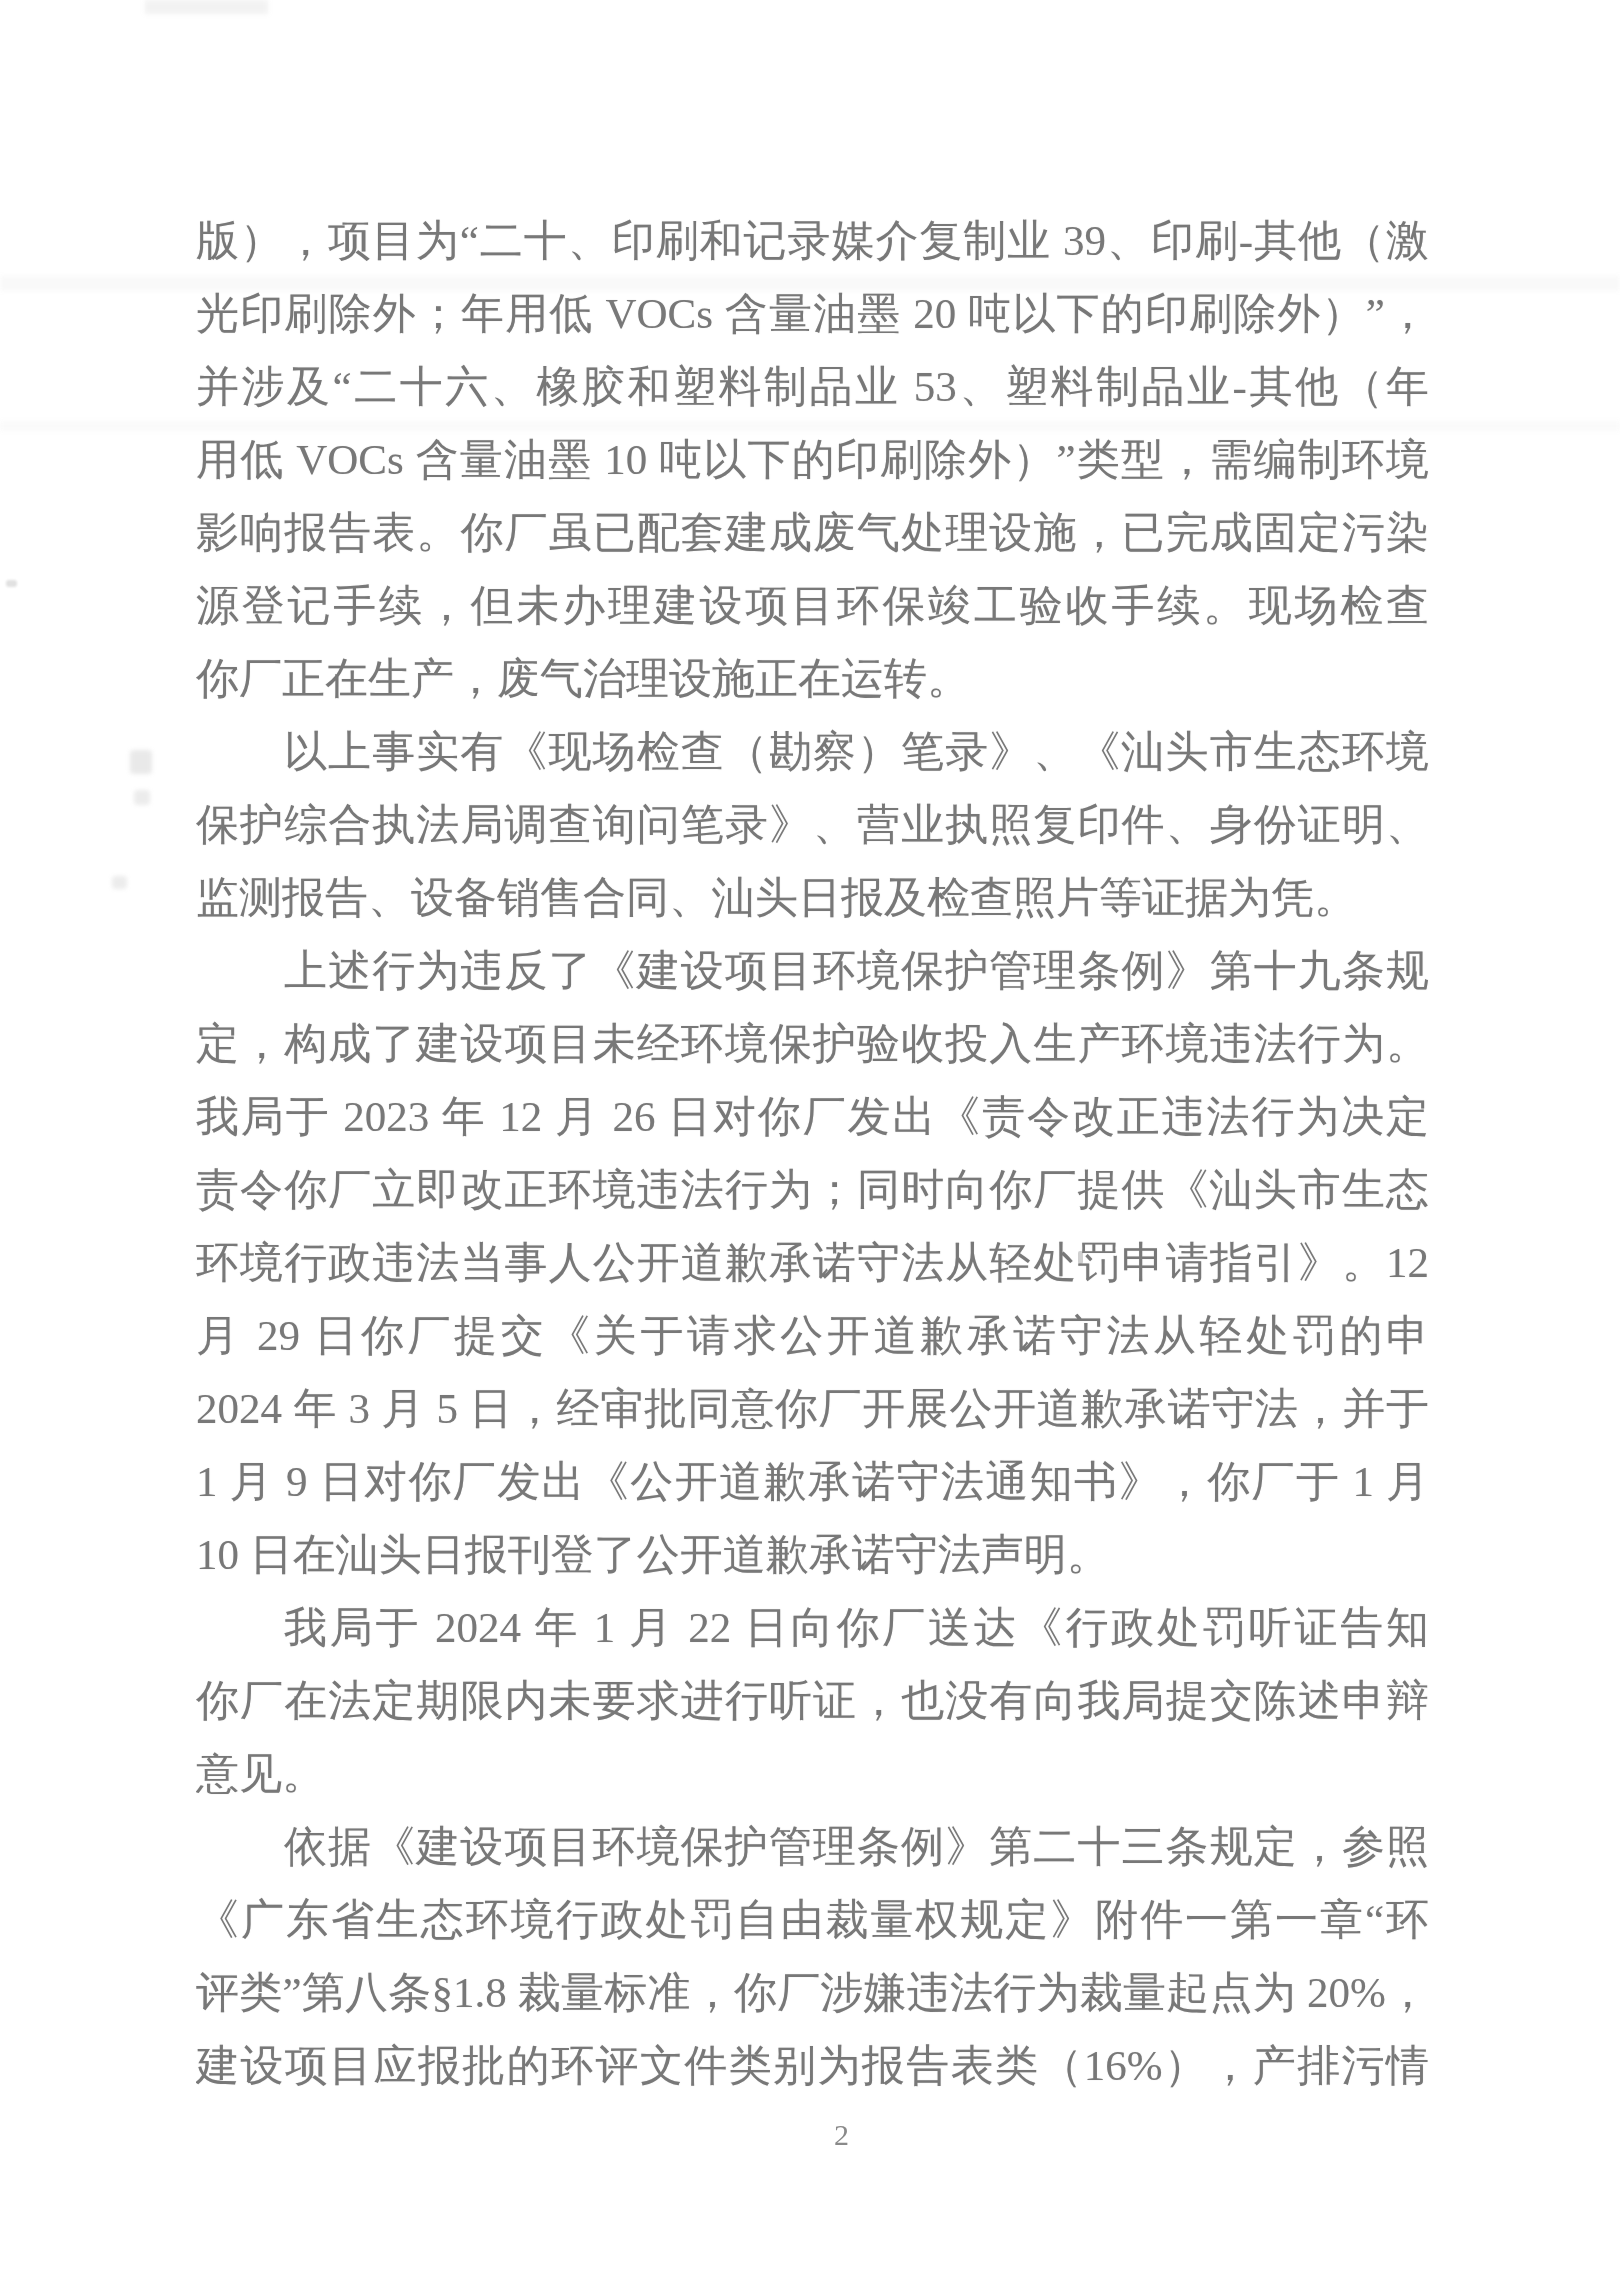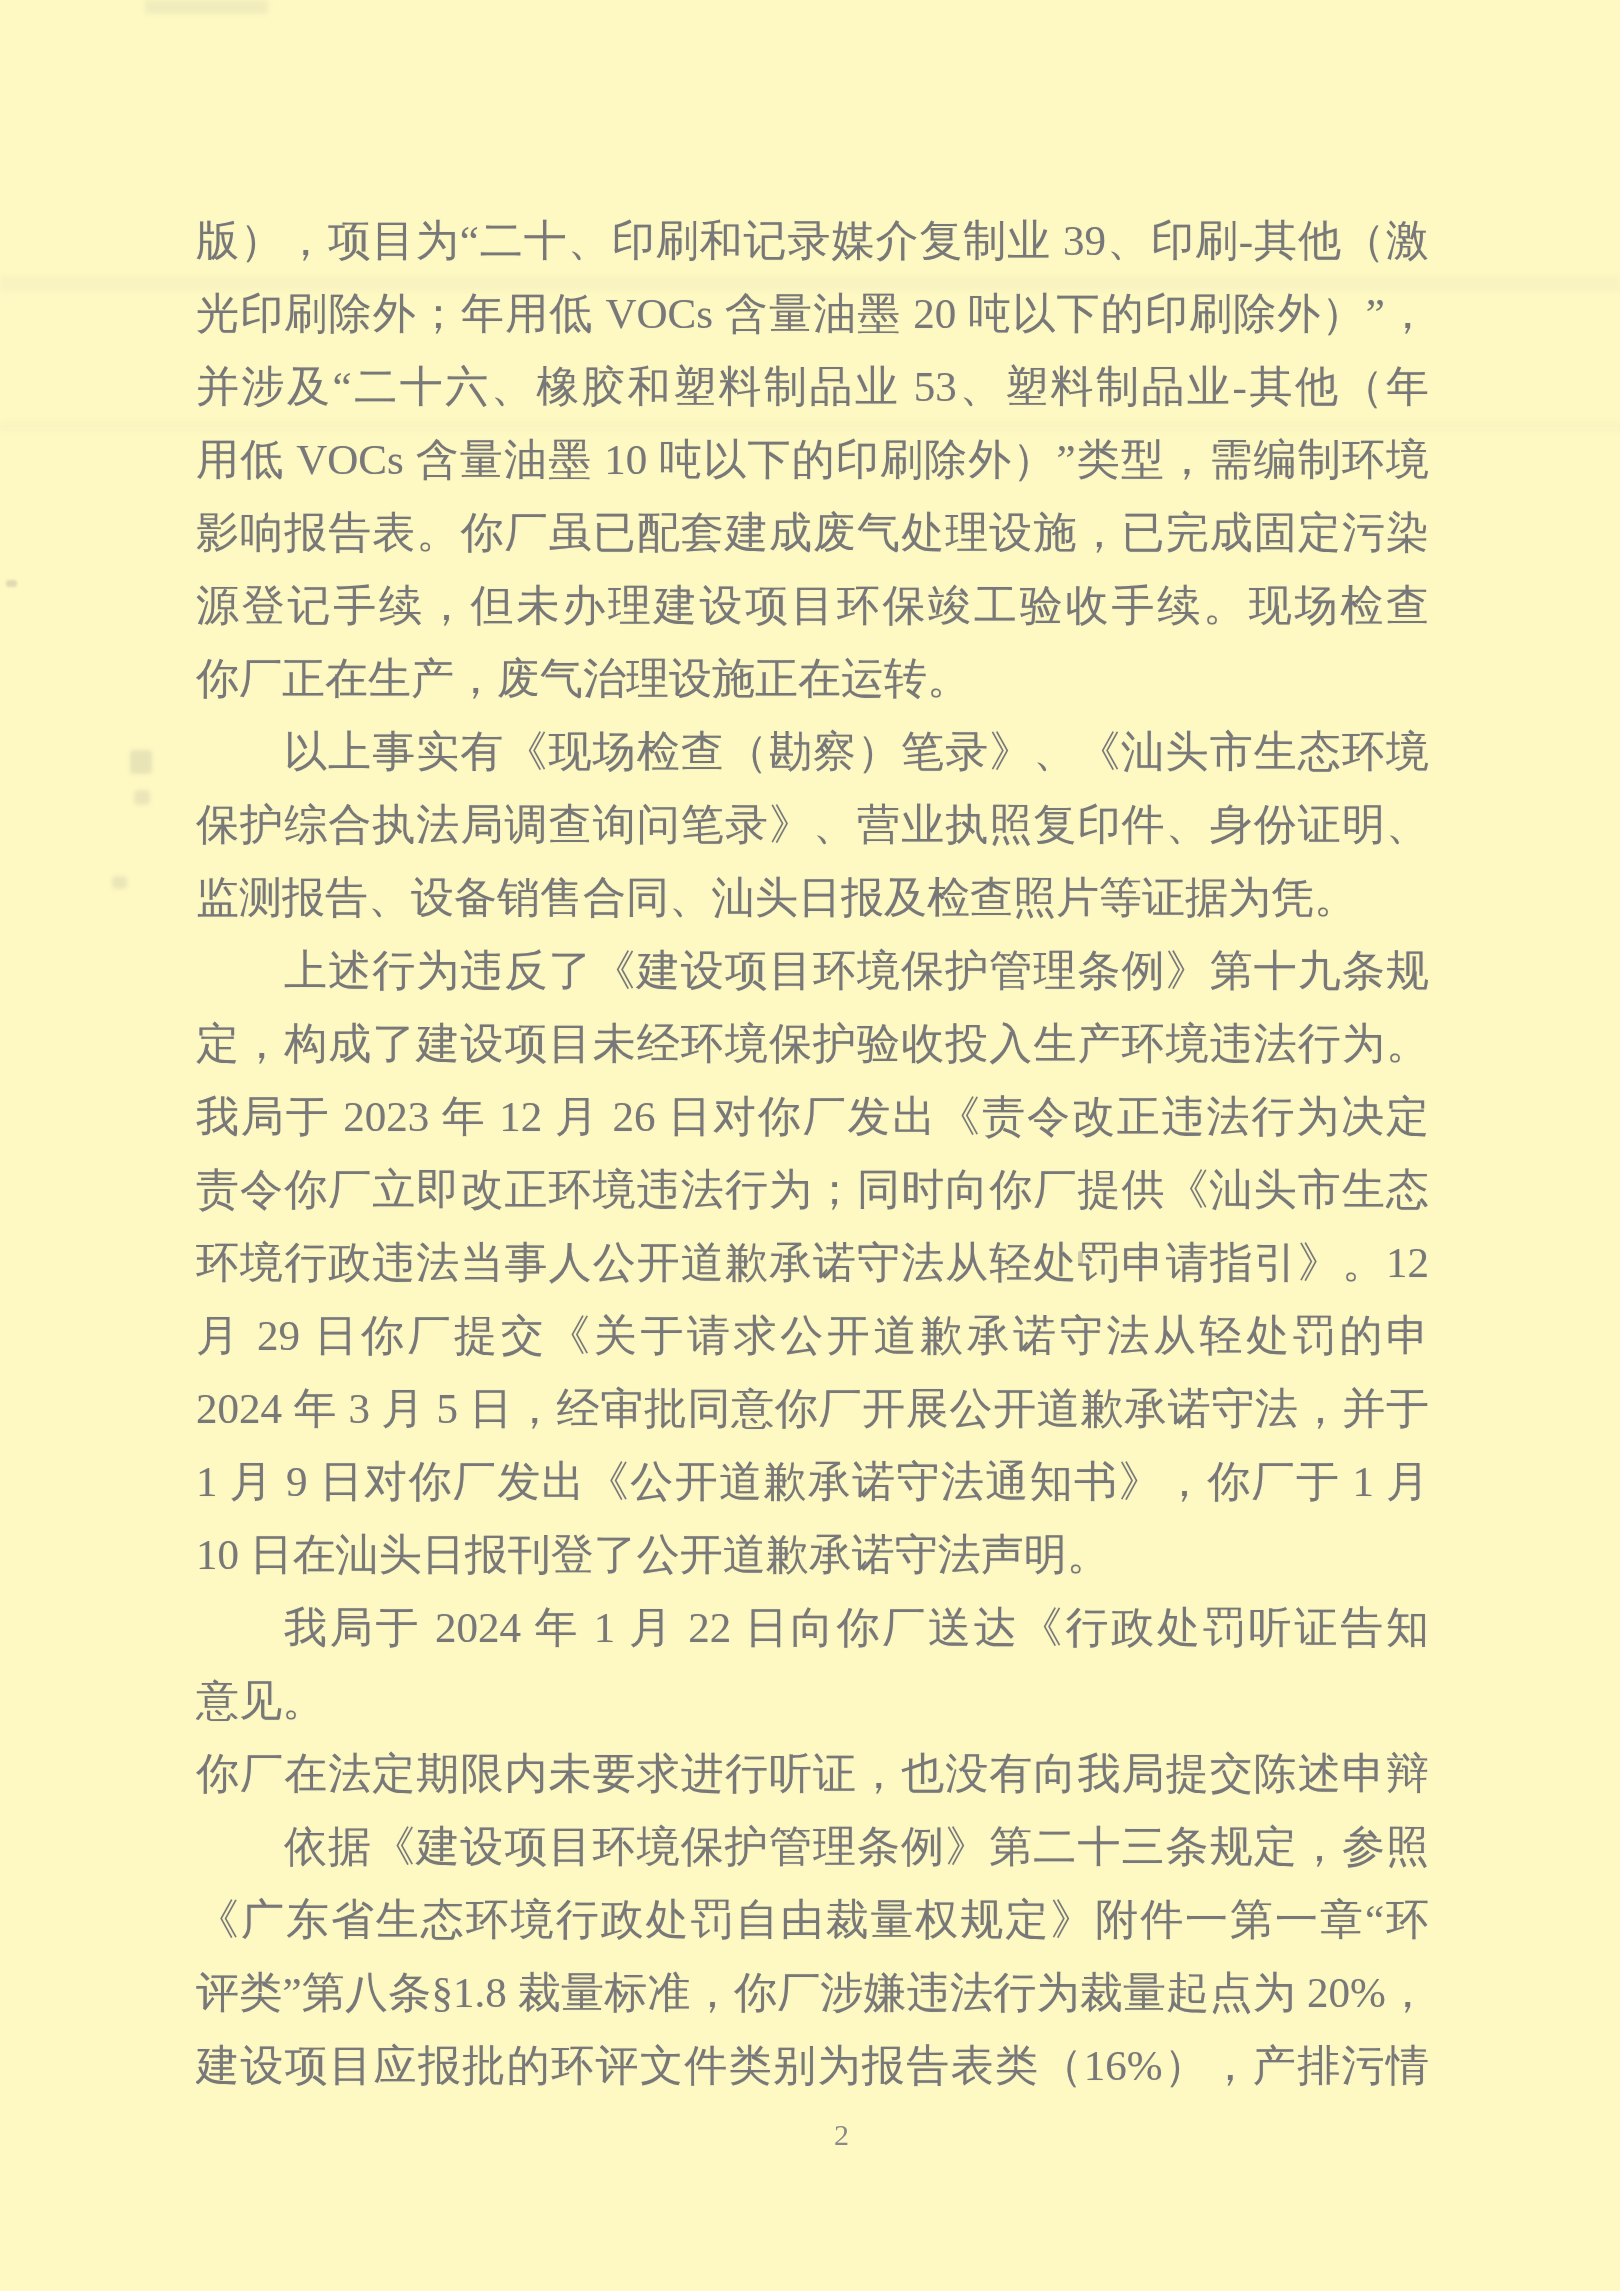--- a/index.html
+++ b/index.html
@@ -1,21 +1,21 @@
 <!DOCTYPE html>
 <html><head>
 <meta charset="utf-8">
 <style>
   html, body { margin: 0; padding: 0; background: #e8e8e8; }
   .page {
     position: relative;
     width: 1620px;
     height: 2292px;
     margin: 0 auto;
-    background: #fef9c3;
+    background: #ffffff;
     overflow: hidden;
     font-family: "Liberation Serif", "DejaVu Serif", serif;
   }
   .text-block {
     position: absolute;
     left: 196px;
     top: 204px;
     width: 1233px;
     color: #787878;
     font-size: 43px;
@@ -88,22 +88,22 @@
     <div class="line indent">上述行为违反了《建设项目环境保护管理条例》第十九条规</div>
     <div class="line">定，构成了建设项目未经环境保护验收投入生产环境违法行为。</div>
     <div class="line">我局于 2023 年 12 月 26 日对你厂发出《责令改正违法行为决定书》，</div>
     <div class="line">责令你厂立即改正环境违法行为；同时向你厂提供《汕头市生态</div>
     <div class="line">环境行政违法当事人公开道歉承诺守法从轻处罚申请指引》。12</div>
     <div class="line">月 29 日你厂提交《关于请求公开道歉承诺守法从轻处罚的申请》。</div>
     <div class="line">2024 年 3 月 5 日，经审批同意你厂开展公开道歉承诺守法，并于</div>
     <div class="line">1 月 9 日对你厂发出《公开道歉承诺守法通知书》，你厂于 1 月</div>
     <div class="line para-end">10 日在汕头日报刊登了公开道歉承诺守法声明。</div>
     <div class="line indent">我局于 2024 年 1 月 22 日向你厂送达《行政处罚听证告知书》，</div>
+    <div class="line">你厂在法定期限内未要求进行听证，也没有向我局提交陈述申辩</div>
     <div class="line para-end">意见。</div>
-    <div class="line">你厂在法定期限内未要求进行听证，也没有向我局提交陈述申辩</div>
     <div class="line indent">依据《建设项目环境保护管理条例》第二十三条规定，参照</div>
     <div class="line">《广东省生态环境行政处罚自由裁量权规定》附件一第一章“环</div>
     <div class="line">评类”第八条§1.8 裁量标准，你厂涉嫌违法行为裁量起点为 20%，</div>
     <div class="line">建设项目应报批的环评文件类别为报告表类（16%），产排污情况</div>
   </div>
 
   <div class="footer-page-number">2</div>
 
 </div>
 

